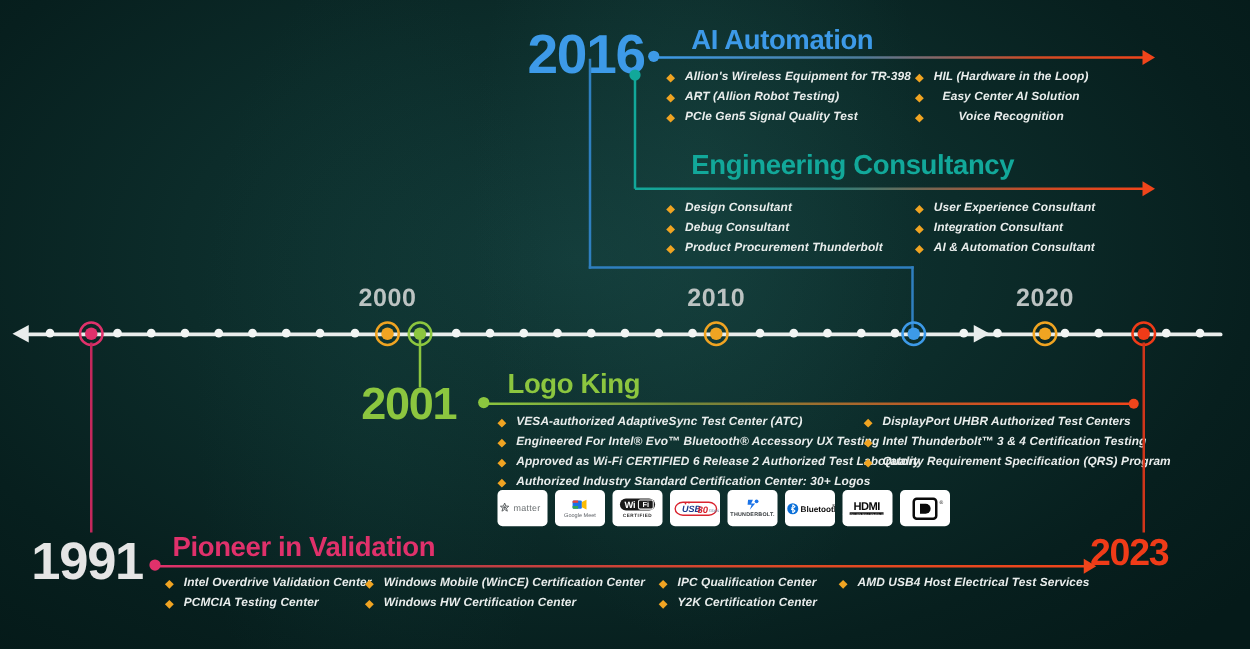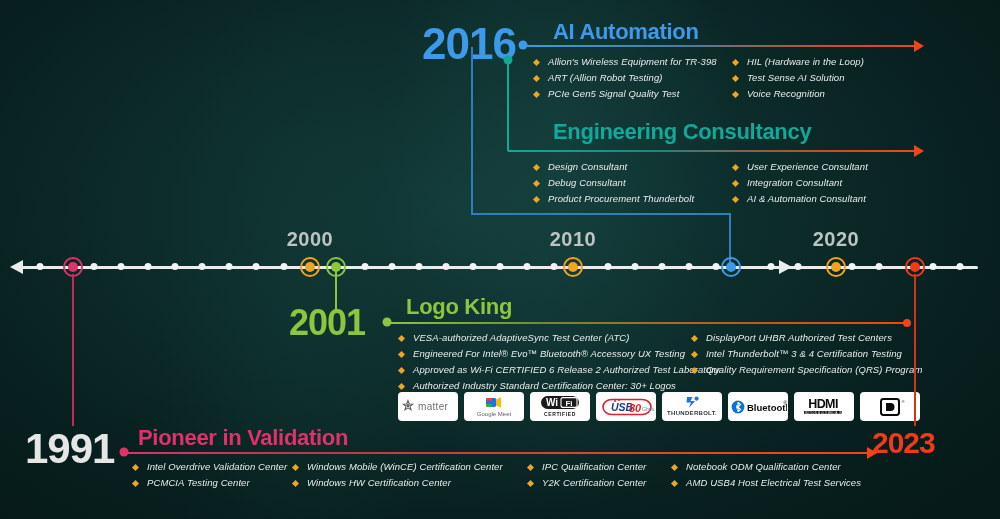--- a/index.html
+++ b/index.html
@@ -80,33 +80,33 @@
   }
   .rule.enddot::after {
     content:""; position:absolute; right:-4px; top:-3px;
     width:8px; height:8px; border-radius:50%;
     border:0; background:#f0451b;
   }
 
   ul.items { list-style:none; position:absolute; }
   ul.items li {
     position:relative; padding-left:14px; margin-bottom:5px;
-    font-size:9.5px; font-style:italic; font-weight:normal;
+    font-size:9.5px; font-style:italic; font-weight:bold;
     color:#e9edec; white-space:nowrap; letter-spacing:.1px;
   }
   ul.items li::before {
     content:""; position:absolute; left:0; top:3.5px;
     width:5px; height:5px; background:#f0a422;
     transform:rotate(45deg);
   }
 
   
   #badges { position:absolute; left:398px; top:392px; display:flex; gap:6px; }
   .badge {
-    width:60px; height:29px; background:#fff; border-radius:4px;
+    width:40px; height:29px; background:#fff; border-radius:4px;
     display:flex; align-items:center; justify-content:center;
     overflow:hidden;
   }
   .badge svg { display:block; }
 </style>
 </head>
 <body>
 
 <div id="veil"></div>
 
@@ -114,23 +114,23 @@
   <div class="sec-title" style="left:553px; top:19px; color:#3d9ae8;">AI Automation</div>
   <div class="rule capdot" style="left:523px; top:45px; width:392px;
        background:linear-gradient(90deg,#3d9ae8 0%,#4c7c9b 42%,#d24b24 78%,#f0451b 100%);"></div>
   <div class="conn-dot" style="left:523px; top:45px; background:#3d9ae8;"></div>
 
   <ul class="items" style="left:534px; top:56px;">
     <li>Allion's Wireless Equipment for TR-398</li>
     <li>ART (Allion Robot Testing)</li>
     <li>PCIe Gen5 Signal Quality Test</li>
   </ul>
-  <ul class="items" style="left:733px; top:56px;">
+  <ul class="items" style="left:733px; top:56px;text-align:center;">
     <li>HIL (Hardware in the Loop)</li>
-    <li>Test Sense AI Solution</li>
+    <li>Easy Center AI Solution</li>
     <li>Voice Recognition</li>
   </ul>
 </div>
 
 <div>
   <div class="sec-title" style="left:553px; top:119px; color:#12a89a;text-align:right;">Engineering Consultancy</div>
   <div class="rule" style="left:508px; top:150px; width:407px;
        background:linear-gradient(90deg,#12a89a 0%,#2a7f7a 38%,#cf4a24 80%,#f0451b 100%);"></div>
 
   <ul class="items" style="left:534px; top:161px;">
@@ -325,16 +325,15 @@
   </ul>
   <ul class="items" style="left:293px; top:461px;">
     <li>Windows Mobile (WinCE) Certification  Center</li>
     <li>Windows HW Certification Center</li>
   </ul>
   <ul class="items" style="left:528px; top:461px;">
     <li>IPC Qualification Center</li>
     <li>Y2K Certification Center</li>
   </ul>
   <ul class="items" style="left:672px; top:461px;">
-    <li>Notebook ODM Qualification Center</li>
     <li>AMD USB4 Host Electrical Test Services</li>
   </ul>
 </div>
 
 </body></html>

